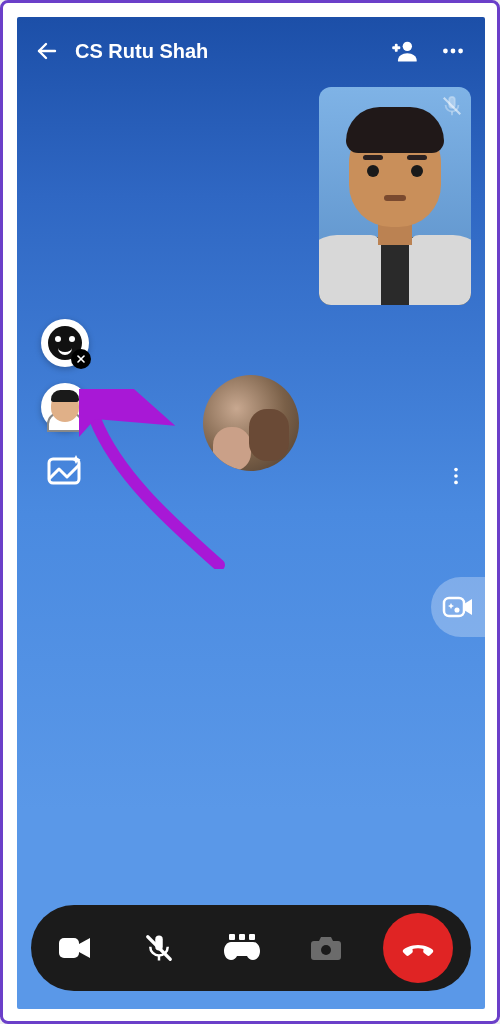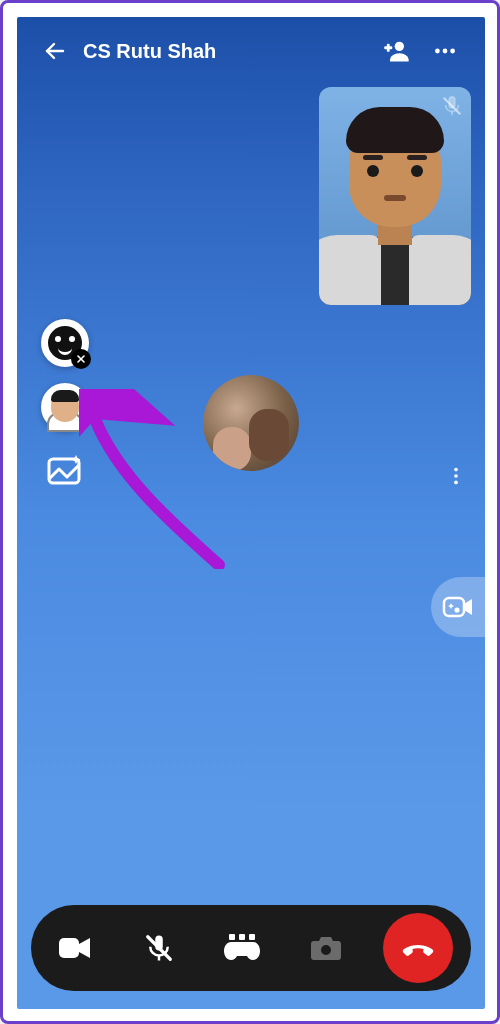--- a/index.html
+++ b/index.html
@@ -20,21 +20,21 @@
     overflow: hidden;
   }
 
   
   .header {
     position: absolute;
     top: 0; left: 0; right: 0;
     height: 68px;
     display: flex;
     align-items: center;
-    padding: 0 22px;
+    padding: 0 14px;
     color: #fff;
   }
   .back-btn { width: 32px; height: 32px; display:flex; align-items:center; justify-content:center; cursor:pointer; }
   .header-title { font-family: -apple-system, Helvetica, Arial, sans-serif; font-size: 20px; font-weight: 600; margin-left: 12px; flex: 1; }
   .add-person { width: 36px; height: 36px; display:flex; align-items:center; justify-content:center; cursor:pointer; margin-right: 12px; }
   .more-dots { width: 36px; height: 36px; display:flex; align-items:center; justify-content:center; cursor:pointer; }
 
   
   .pip {
     position: absolute;

